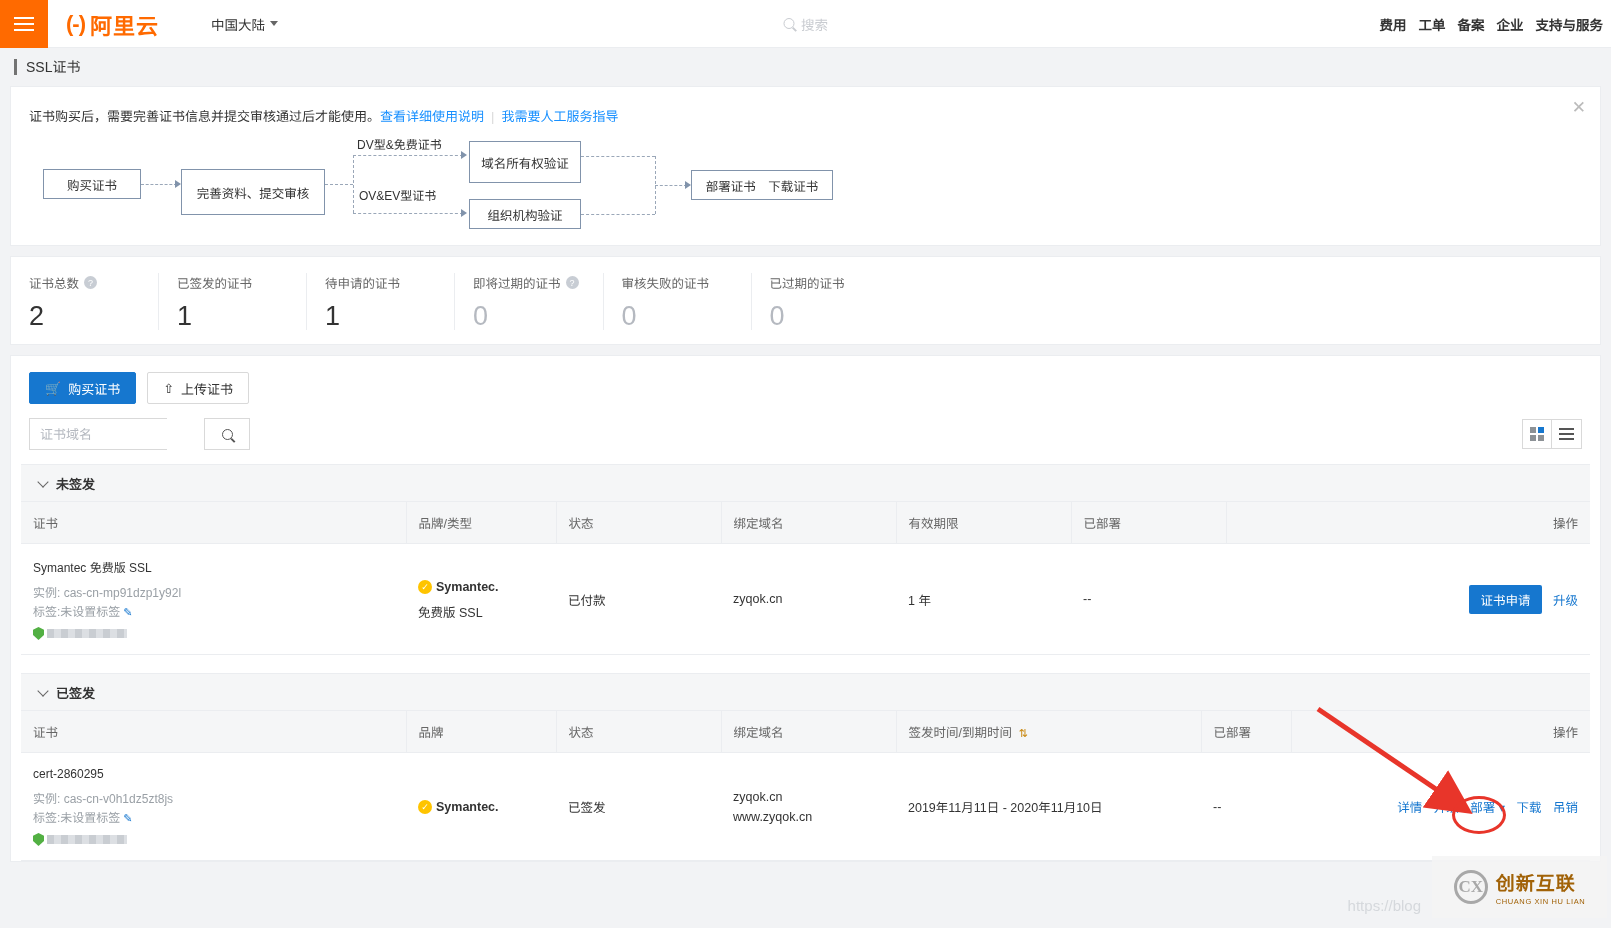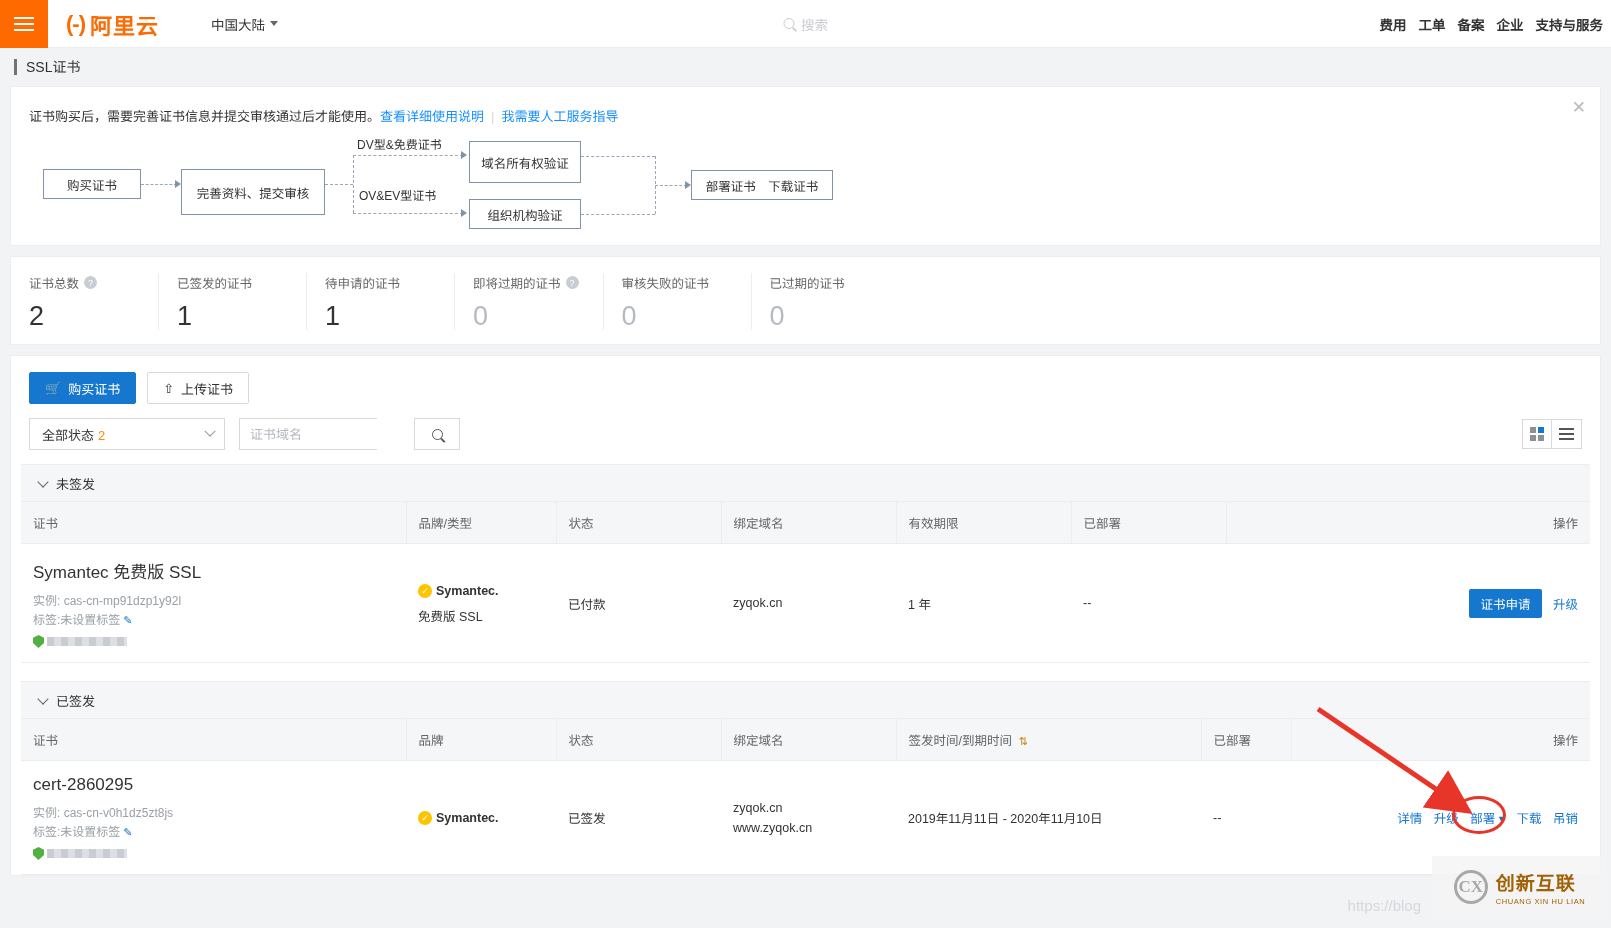--- a/index.html
+++ b/index.html
@@ -159,38 +159,38 @@
   .grid-ico { display: grid; grid-template-columns: 6px 6px; grid-template-rows: 6px 6px; gap: 2px; }
   .grid-ico i { display: block; background: #8c9196; }
   .grid-ico i.accent { background: #1677cf; }
   .list-ico { display: flex; flex-direction: column; gap: 3px; }
   .list-ico i { display: block; width: 15px; height: 2px; background: #555; }
 
   
   .group-head {
     background: #f5f6f7; border-top: 1px solid #ebedf0; border-bottom: 1px solid #ebedf0;
     height: 38px; display: flex; align-items: center; gap: 9px; padding-left: 18px;
-    font-size: 13px; color: #333; cursor: pointer; margin: 0 10px;
+    font-size: 13px; color: #333; cursor: pointer; margin: 0 10px; font-weight: bold;
   }
   .chev-d {
     width: 8px; height: 8px; border-right: 1.4px solid #666; border-bottom: 1.4px solid #666;
     transform: rotate(45deg); margin-bottom: 3px;
   }
   table.cert { width: calc(100% - 20px); margin: 0 10px; border-collapse: collapse; table-layout: fixed; }
   table.cert thead th {
     background: #f5f6f7; font-size: 12.5px; color: #666; font-weight: normal;
     text-align: left; padding: 11px 12px; border-bottom: 1px solid #ebedf0;
     border-right: 1px solid #ebedf0;
   }
   table.cert thead th:last-child { border-right: none; text-align: right; }
   table.cert tbody td {
     font-size: 12.5px; color: #333; padding: 14px 12px; vertical-align: middle;
     border-bottom: 1px solid #ebedf0; background: #fff;
   }
-  .cert-name { font-size: 17px; color: #333; margin-bottom: 9px; }
+  .cert-name { font-size: 12px; color: #333; margin-bottom: 9px; }
   .cert-meta { font-size: 12px; color: #9aa0a6; line-height: 19px; display: flex; align-items: center; gap: 3px; }
   .pencil { color: #1677cf; font-size: 11px; cursor: pointer; }
   .redact { display: flex; align-items: center; gap: 3px; margin-top: 5px; }
   .shield {
     width: 11px; height: 13px; background: #52b043;
     clip-path: polygon(50% 0%, 100% 22%, 100% 62%, 50% 100%, 0% 62%, 0% 22%);
   }
   .mosaic {
     width: 80px; height: 9px;
     background: repeating-linear-gradient(90deg,#c9cdd2 0 7px,#dcdfe3 7px 14px);
@@ -359,26 +359,20 @@
       <span class="cart-icon">🛒</span>
       <span>购买证书</span>
     </div>
     <div class="btn btn-default">
       <span class="up-icon">⇧</span>
       <span>上传证书</span>
     </div>
   </div>
 
   <div class="filters">
-    <div class="select">
-      <span>
-        <span>全部状态</span><span class="badge-num">2</span>
-      </span>
-      <span class="chev"></span>
-    </div>
     <div class="searchbox">
       <input type="text" value="" placeholder="证书域名" style="">
       <div class="search-btn">
         <span class="mag mag-dark"></span>
       </div>
     </div>
     <div class="view-toggles">
       <div class="vt">
         <span class="grid-ico">
           <i></i>

